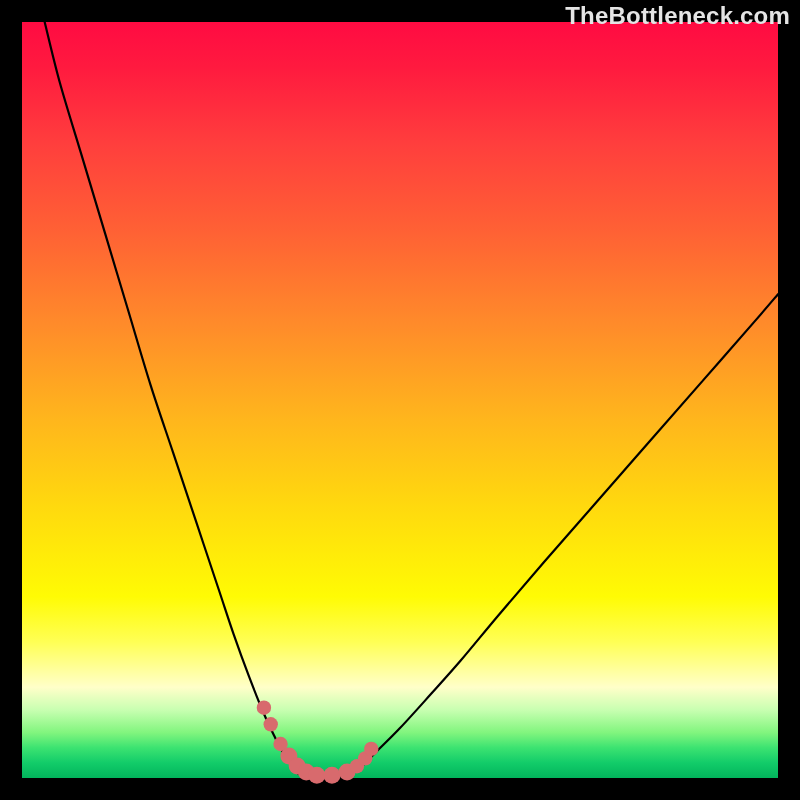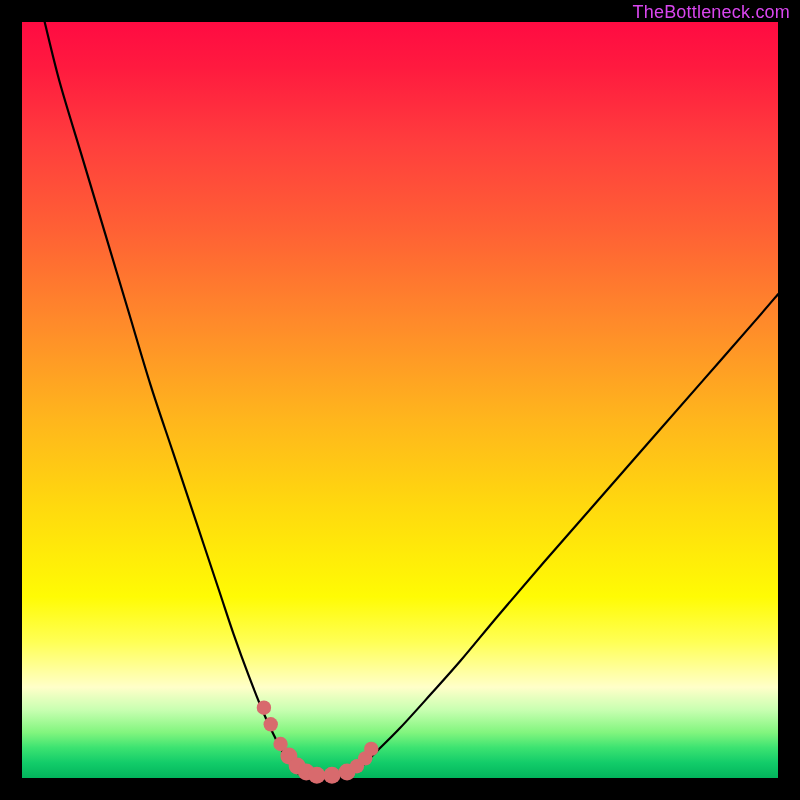--- a/index.html
+++ b/index.html
@@ -33,23 +33,23 @@
       #81f57e 94%,
       #3ce371 96%,
       #12cc69 98%,
       #02b45c 100%
     );
   }
   .watermark {
     position: absolute;
     top: 2px;
     right: 10px;
-    color: #d946ef;
-    font-size: 18px;
-    font-weight: 400;
+    color: #e5e5e5;
+    font-size: 24px;
+    font-weight: 700;
     letter-spacing: 0.2px;
     user-select: none;
   }
   svg.overlay {
     position: absolute;
     left: 0;
     top: 0;
     width: 800px;
     height: 800px;
     pointer-events: none;

